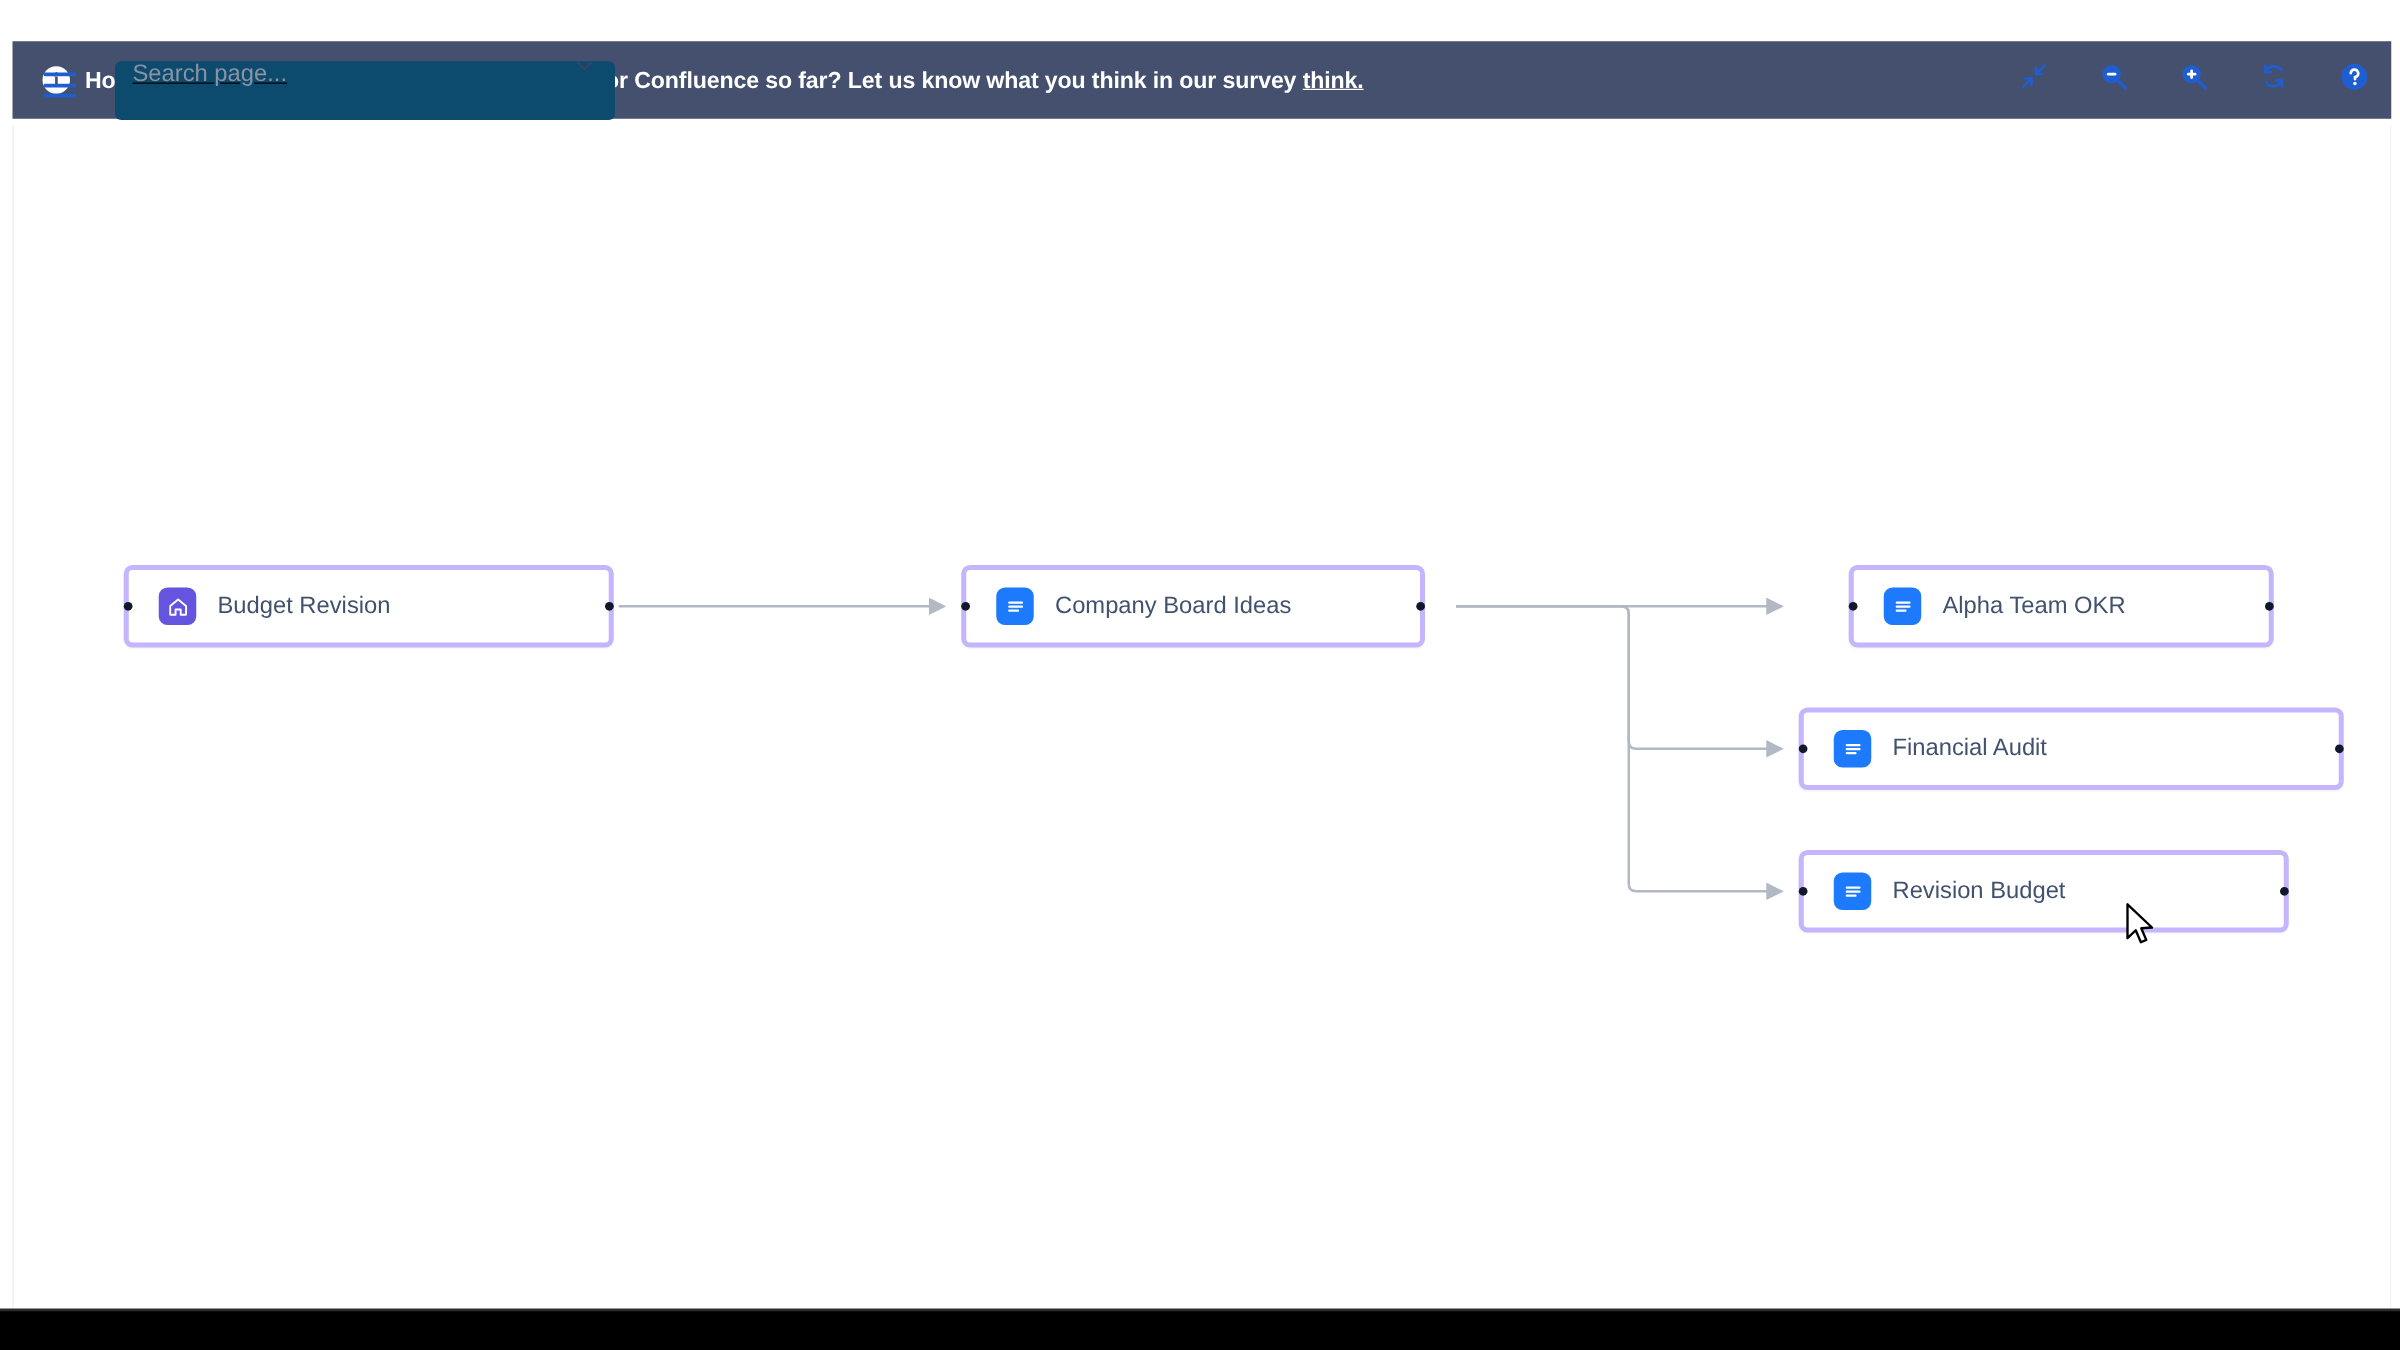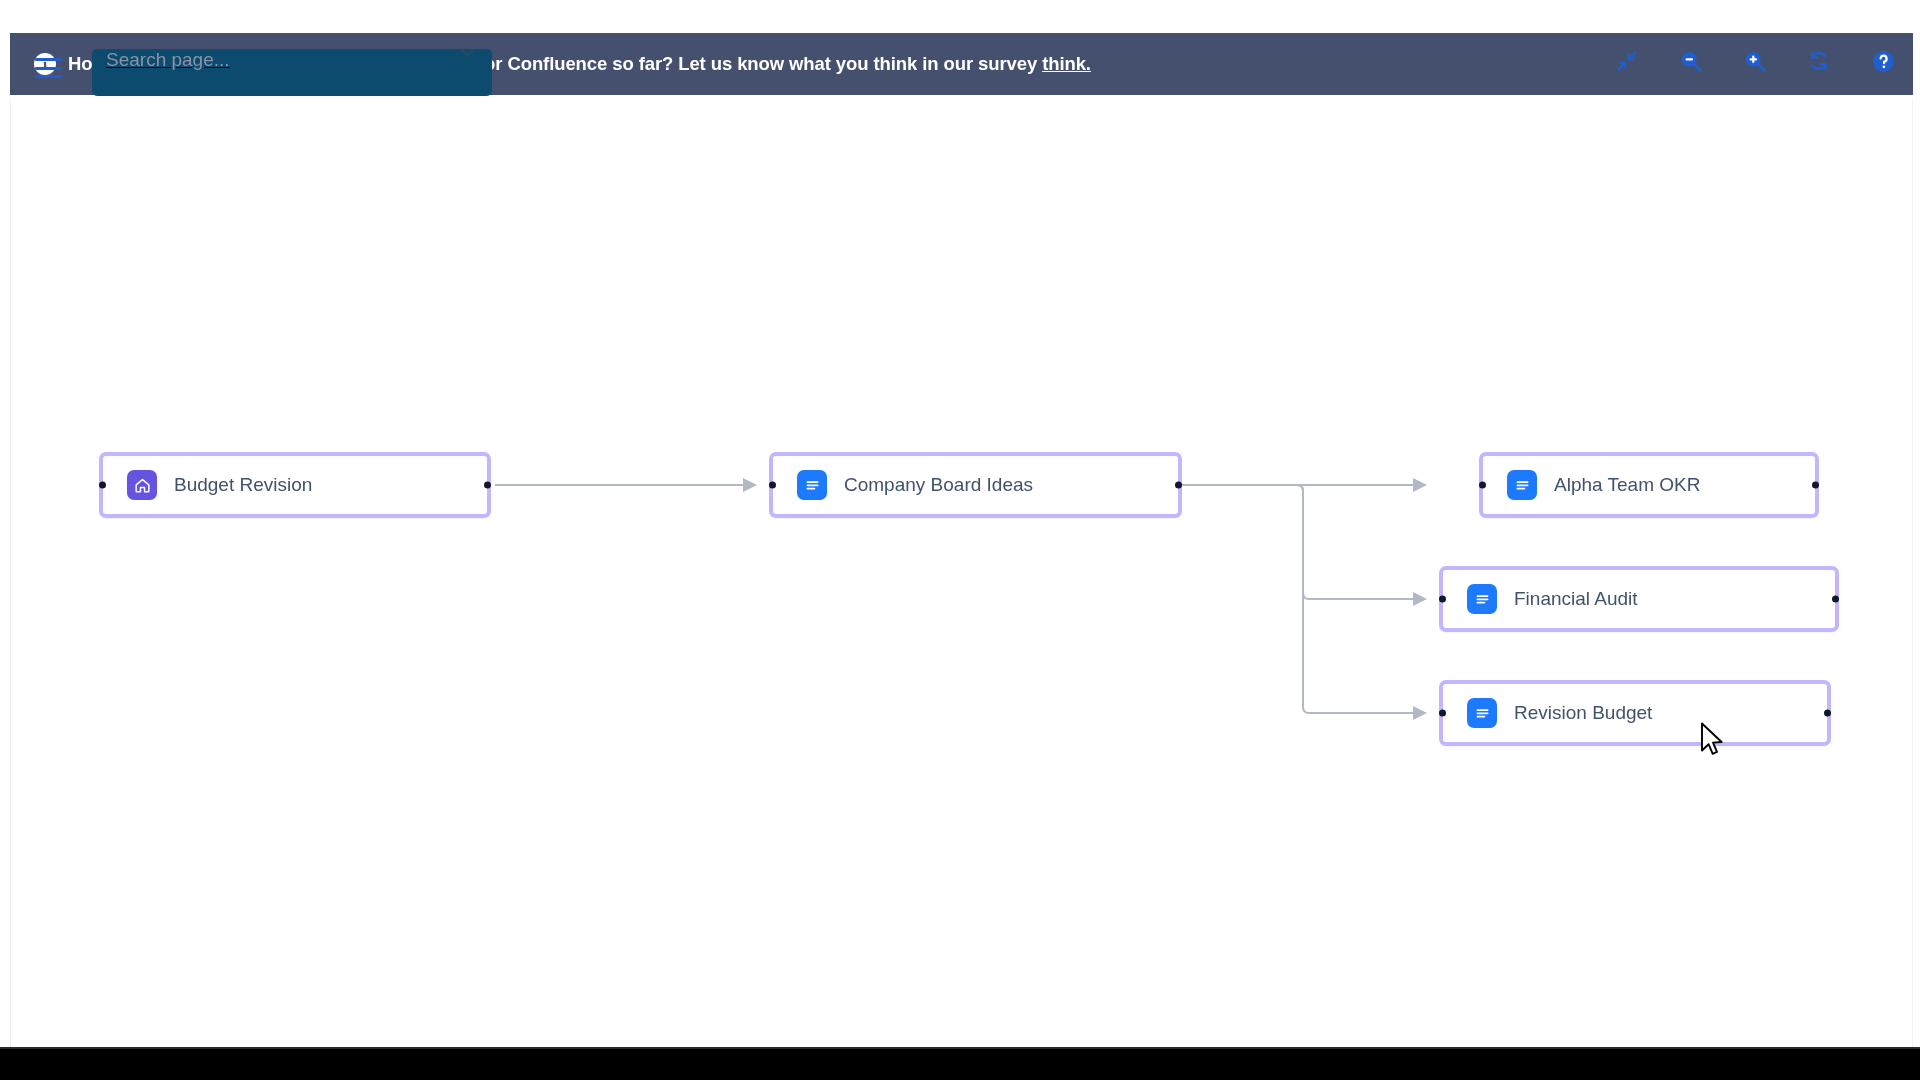--- a/index.html
+++ b/index.html
@@ -255,21 +255,21 @@
       <span class="handle left"></span>
       <span class="node-icon home">
         <svg width="19" height="19" viewBox="0 0 24 24" fill="none">
           <path d="M4 11.2 L12 4.6 L20 11.2 L20 19.4 Q20 20 19.4 20 L14.6 20 L14.6 14.6 L9.4 14.6 L9.4 20 L4.6 20 Q4 20 4 19.4 Z" stroke="#ffffff" stroke-width="1.9" stroke-linejoin="round" fill="none"></path>
         </svg>
       </span>
       <span class="node-label">Budget Revision</span>
       <span class="handle right"></span>
     </div>
 
-    <div class="node" style="left:758px; top:352px; width:413px;">
+    <div class="node" style="left:758px; top:352px; width:371px;">
       <span class="handle left"></span>
       <span class="node-icon doc">
         <svg width="19" height="19" viewBox="0 0 24 24">
           <rect x="4.5" y="6.5" width="15" height="2.3" rx="1" fill="#ffffff"></rect>
           <rect x="4.5" y="10.6" width="15" height="2.3" rx="1" fill="#ffffff"></rect>
           <rect x="4.5" y="14.7" width="11" height="2.3" rx="1" fill="#ffffff"></rect>
         </svg>
       </span>
       <span class="node-label">Company Board Ideas</span>
       <span class="handle right"></span>
@@ -281,21 +281,21 @@
         <svg width="19" height="19" viewBox="0 0 24 24">
           <rect x="4.5" y="6.5" width="15" height="2.3" rx="1" fill="#ffffff"></rect>
           <rect x="4.5" y="10.6" width="15" height="2.3" rx="1" fill="#ffffff"></rect>
           <rect x="4.5" y="14.7" width="11" height="2.3" rx="1" fill="#ffffff"></rect>
         </svg>
       </span>
       <span class="node-label">Alpha Team OKR</span>
       <span class="handle right"></span>
     </div>
 
-    <div class="node" style="left:1428px; top:466px; width:400px;">
+    <div class="node" style="left:1428px; top:466px; width:436px;">
       <span class="handle left"></span>
       <span class="node-icon doc">
         <svg width="19" height="19" viewBox="0 0 24 24">
           <rect x="4.5" y="6.5" width="15" height="2.3" rx="1" fill="#ffffff"></rect>
           <rect x="4.5" y="10.6" width="15" height="2.3" rx="1" fill="#ffffff"></rect>
           <rect x="4.5" y="14.7" width="11" height="2.3" rx="1" fill="#ffffff"></rect>
         </svg>
       </span>
       <span class="node-label">Financial Audit</span>
       <span class="handle right"></span>

